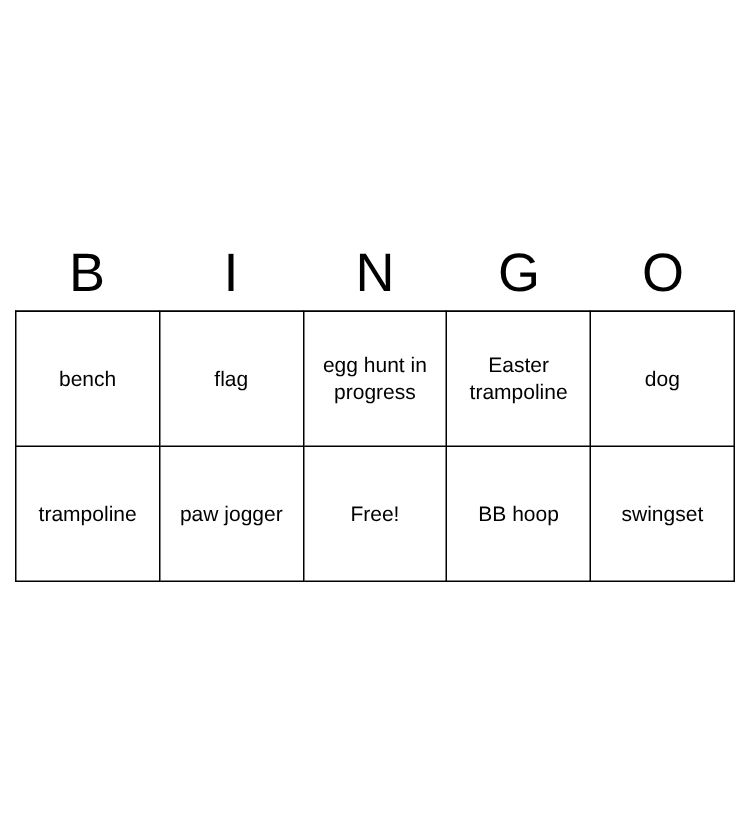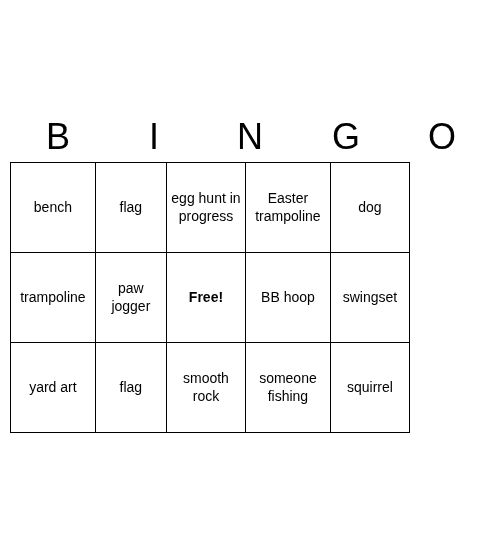--- a/index.html
+++ b/index.html
@@ -18,37 +18,37 @@
       width: 480px;
     }
     .bingo-header-cell {
       flex: 1;
       text-align: center;
       font-size: 36px;
       font-weight: normal;
       padding: 4px 0;
     }
     .bingo-grid {
-      width: 400px;
+      width: 480px;
       border-collapse: collapse;
       border: 1px solid #000;
     }
     .bingo-grid td {
       border: 1px solid #000;
       width: 96px;
       height: 90px;
       text-align: center;
       vertical-align: middle;
       font-size: 14px;
       padding: 4px;
       line-height: 1.3;
     }
     .free-cell {
       font-size: 18px;
-      font-weight: bold;
+      font-weight: normal;
     }
     .large-text {
       font-size: 20px;
     }
   </style>
 </head>
 <body>
 
 <div>
   <div class="bingo-header">
@@ -71,22 +71,15 @@
           <td>Easter trampoline</td>
           <td class="large-text">dog</td>
         </tr>
         <tr>
           <td>trampoline</td>
           <td class="large-text">paw jogger</td>
           <td class="free-cell">Free!</td>
           <td class="large-text">BB hoop</td>
           <td>swingset</td>
         </tr>
-        <tr>
-          <td class="large-text">yard art</td>
-          <td class="large-text">flag</td>
-          <td>smooth rock</td>
-          <td>someone fishing</td>
-          <td>squirrel</td>
-        </tr>
       </tbody>
   </table>
 </div>
 
 </body></html>

